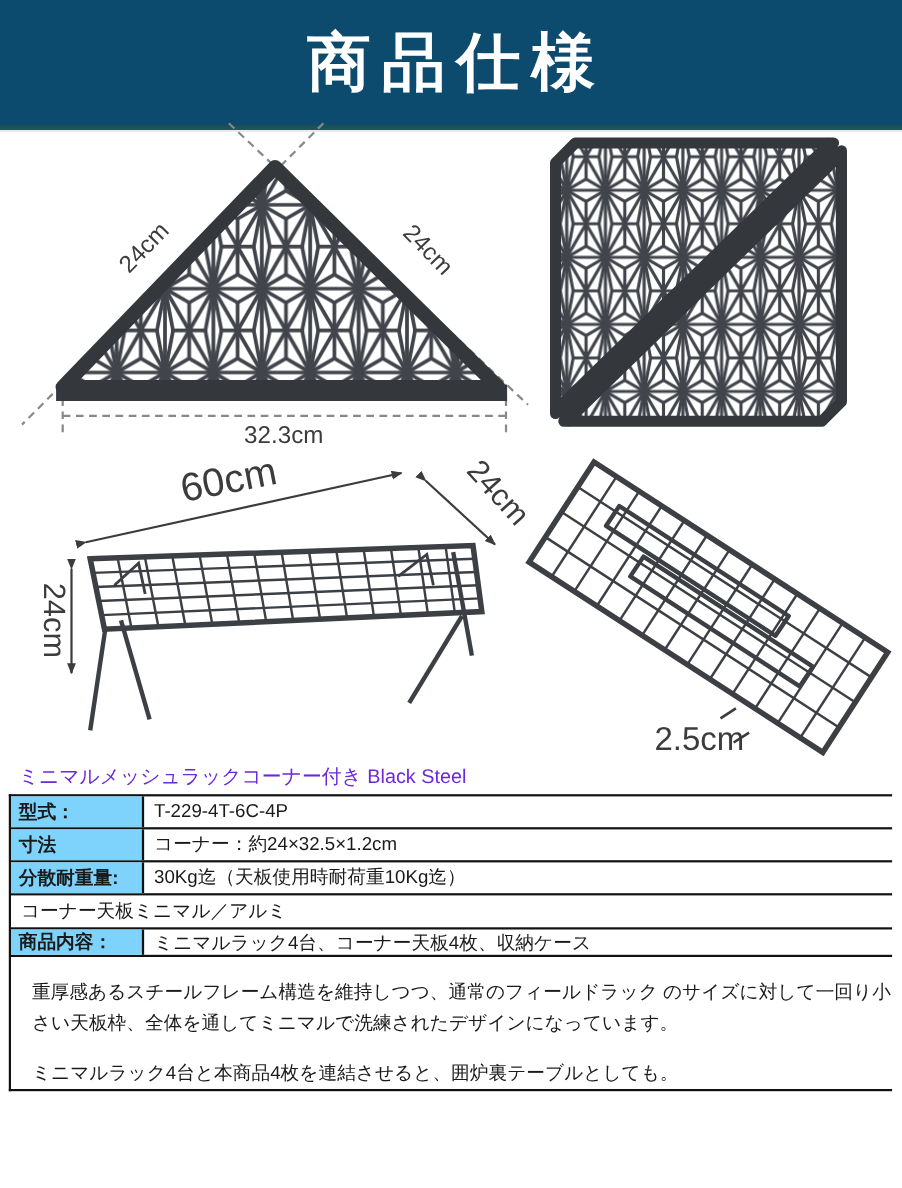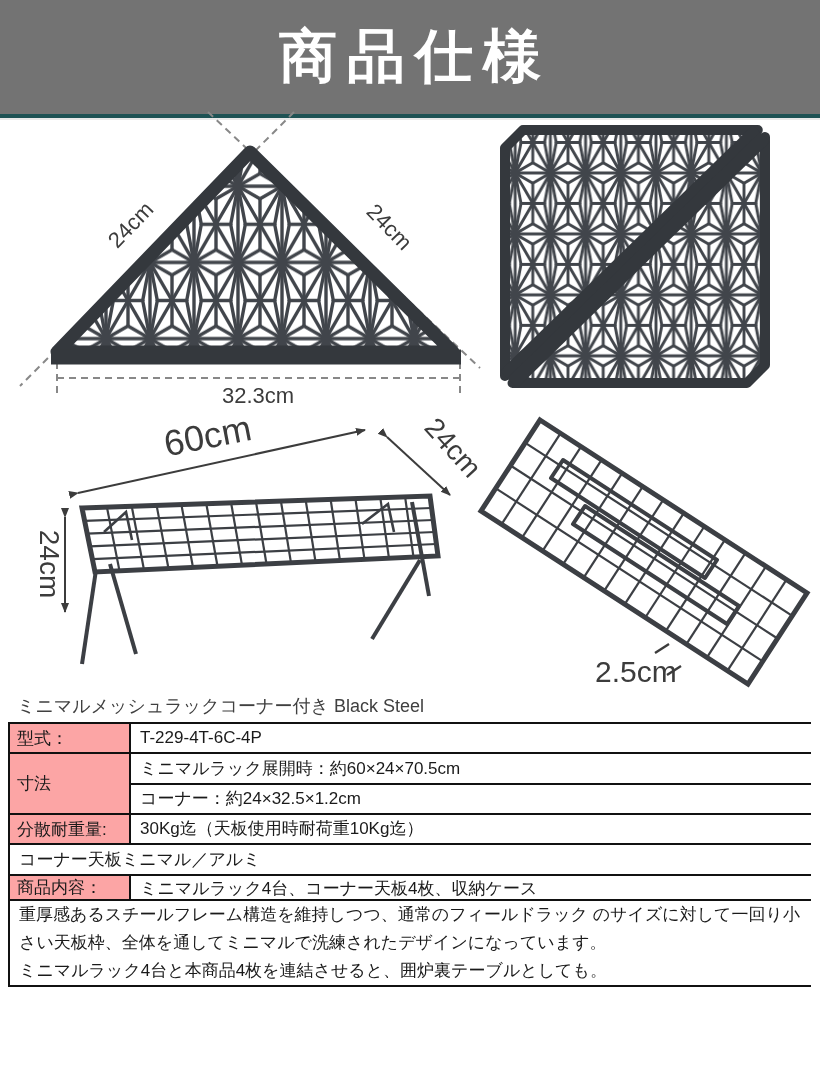--- a/index.html
+++ b/index.html
@@ -2,52 +2,52 @@
 <html><head>
 <meta charset="utf-8">
 <style>
   html,body{margin:0;padding:0;background:#ffffff;}
   body{width:820px;height:1080px;position:relative;overflow:hidden;
        font-family:"Liberation Sans","DejaVu Sans",sans-serif;color:#1a1a1a;}
   .stage{position:absolute;inset:0;width:820px;height:1080px;}
 
   
   .header-band{position:absolute;left:0;top:0;width:820px;height:114px;
-    background:#737373;border-bottom:4px solid #1e5254;box-shadow:0 2px 0 #e9e9e9;
+    background:#0c4a6e;border-bottom:4px solid #1e5254;box-shadow:0 2px 0 #e9e9e9;
     display:flex;align-items:center;justify-content:center;}
   .header-title{color:#ffffff;font-size:58px;font-weight:800;letter-spacing:10px;
     padding-left:10px;  }
 
   
   .fig{position:absolute;}
   #fig-triangle{left:18px;top:110px;}
   #fig-square{left:480px;top:112px;}
   #fig-rack{left:10px;top:412px;}
   #fig-folded{left:455px;top:398px;}
 
   .dim-text{fill:#3c3c3c;font-family:"Liberation Sans","DejaVu Sans",sans-serif;}
 
   
-  .product-name{position:absolute;left:17px;top:694px;font-size:18px;color:#404040;}
+  .product-name{position:absolute;left:17px;top:694px;font-size:18px;color:#6d28d9;}
 
   
   .spec-table{position:absolute;left:8px;top:722px;width:801px;
     border-top:2px solid #111;border-left:2px solid #111;border-bottom:2px solid #111;
     font-size:17px;}
   .spec-row{display:flex;border-bottom:2px solid #111;}
   .spec-row:last-child{border-bottom:none;}
-  .label-cell{width:121px;flex:0 0 121px;background:#fca5a5;border-right:2px solid #111;
-    display:flex;align-items:center;padding-left:7px;font-weight:normal;box-sizing:border-box;}
+  .label-cell{width:121px;flex:0 0 121px;background:#7dd3fc;border-right:2px solid #111;
+    display:flex;align-items:center;padding-left:7px;font-weight:bold;box-sizing:border-box;}
   .value-cell{flex:1;display:flex;flex-direction:column;justify-content:flex-start;}
   .vline{padding-left:9px;}
   .h28{height:28px;line-height:28px;}
   .h29{height:29px;line-height:29px;}
   .h26{height:14px;line-height:26px;}
   .sub-sep{border-bottom:2px solid #111;}
-  .para{line-height:28px;padding-left:9px;}
+  .para{line-height:28px;padding-left:19px;margin-top:18px;}
 </style>
 </head>
 <body>
 
 <div class="stage">
 
   <div class="header-band">
     <div class="header-title">商品仕様</div>
   </div>
 
@@ -229,21 +229,20 @@
     <div class="spec-row">
       <div class="label-cell">型式：</div>
       <div class="value-cell">
           <div class="vline h28">T-229-4T-6C-4P</div>
         </div>
     </div>
 
     <div class="spec-row">
       <div class="label-cell">寸法</div>
       <div class="value-cell">
-        <div class="vline h29 sub-sep">ミニマルラック展開時：約60×24×70.5cm</div>
         <div class="vline h28">コーナー：約24×32.5×1.2cm</div>
       </div>
     </div>
 
 
     <div class="spec-row">
       <div class="label-cell">分散耐重量:</div>
       <div class="value-cell">
           <div class="vline h28">30Kg迄（天板使用時耐荷重10Kg迄）</div>
         </div>

